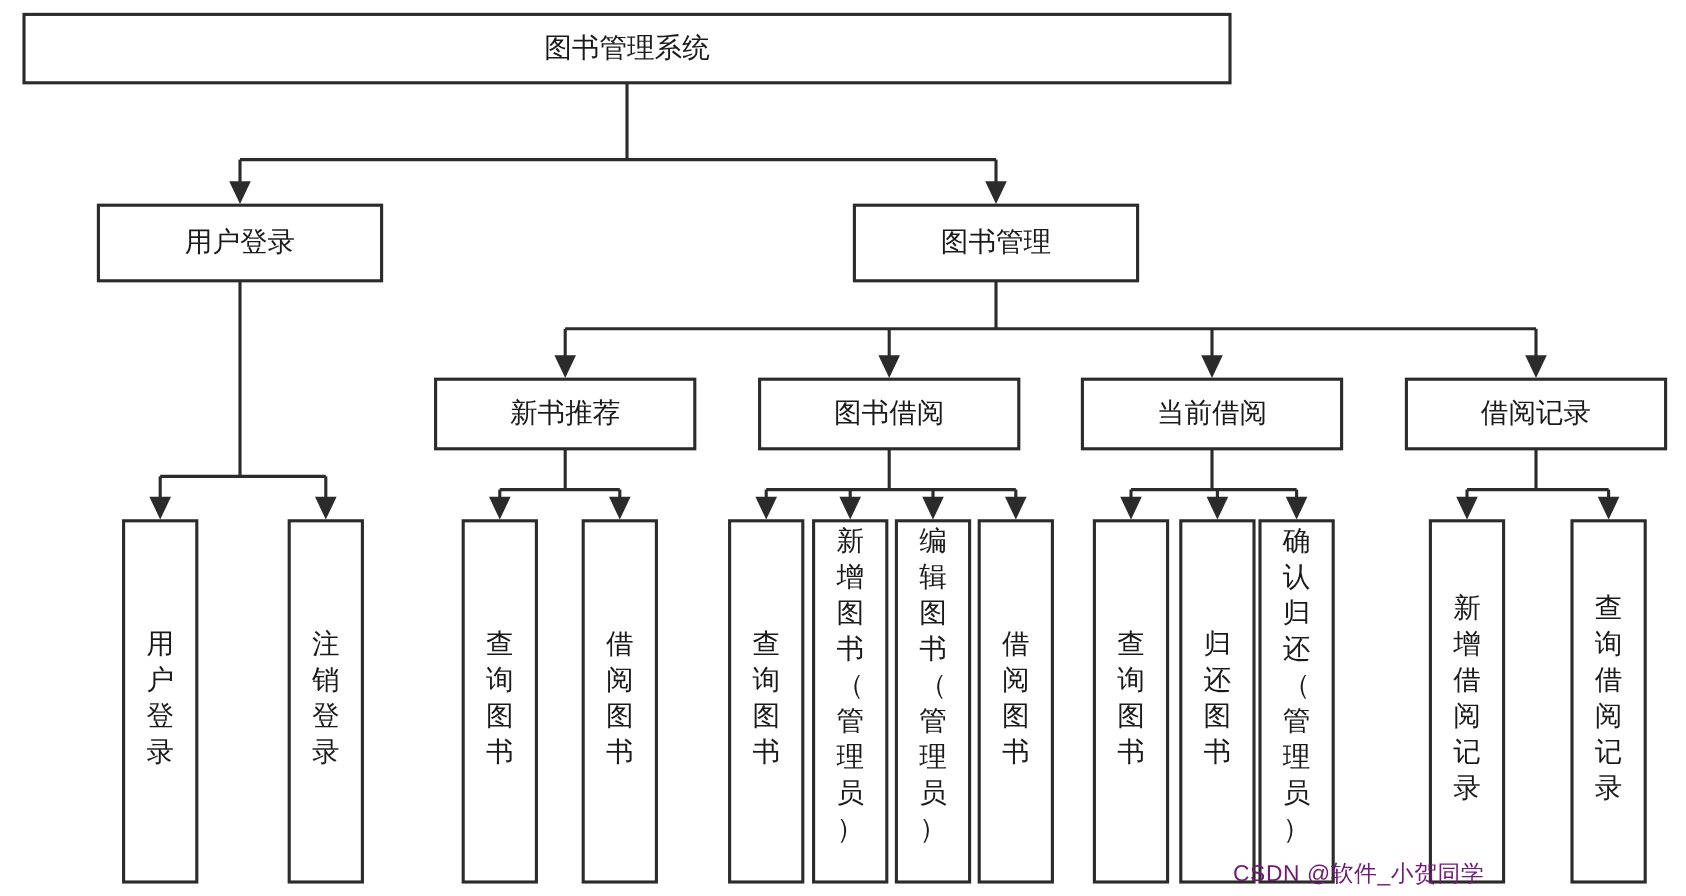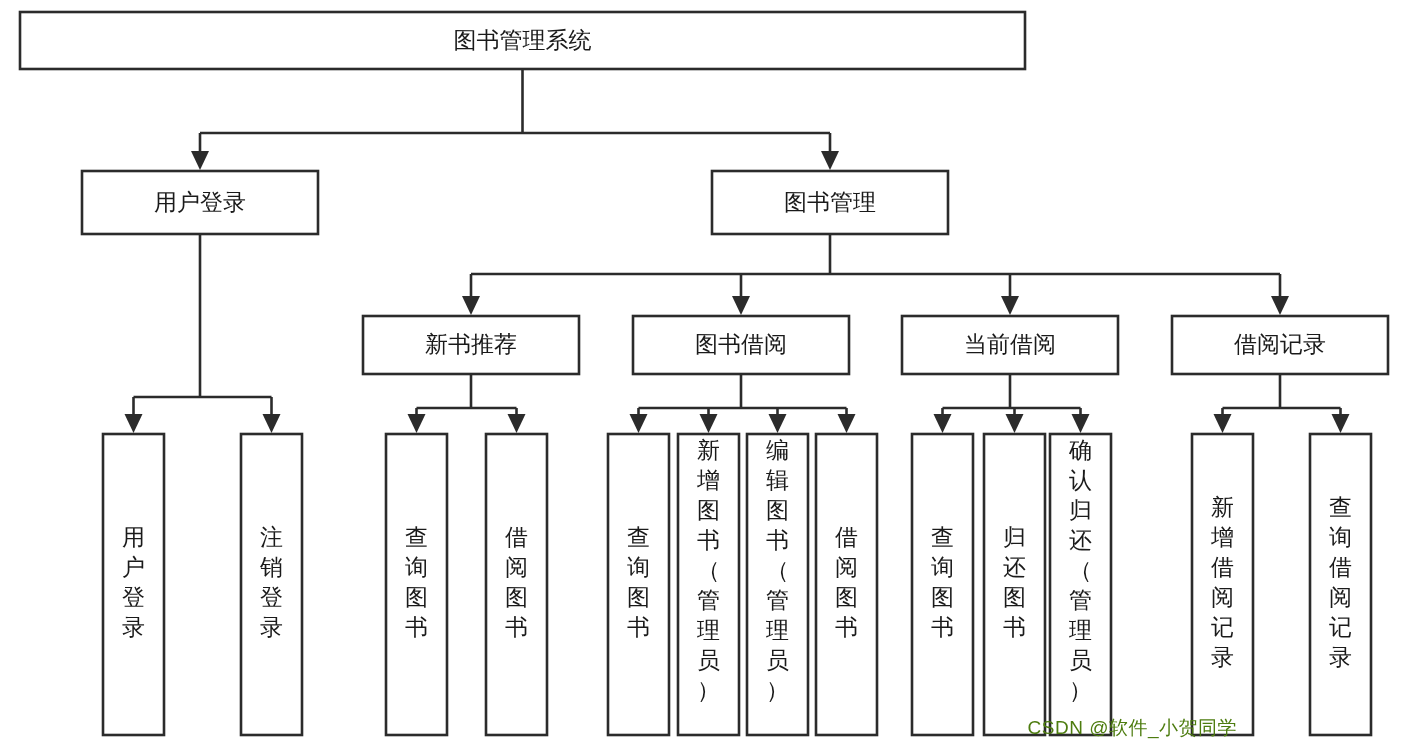--- a/index.html
+++ b/index.html
@@ -47,21 +47,21 @@
   .arrow-head {
     fill: #2b2b2b;
     stroke: none;
   }
   .watermark {
     position: absolute;
     right: 8px;
     bottom: 6px;
     font-family: "Liberation Sans", sans-serif;
     font-size: 19px;
-    color: #4d7c0f;
+    color: #701a75;
     letter-spacing: 0.5px;
     white-space: nowrap;
     pointer-events: none;
   }
 </style>
 </head>
 <body>
 
 <div id="diagram-root">
   <svg class="diagram" viewBox="0 0 1405 747" xmlns="http://www.w3.org/2000/svg">

